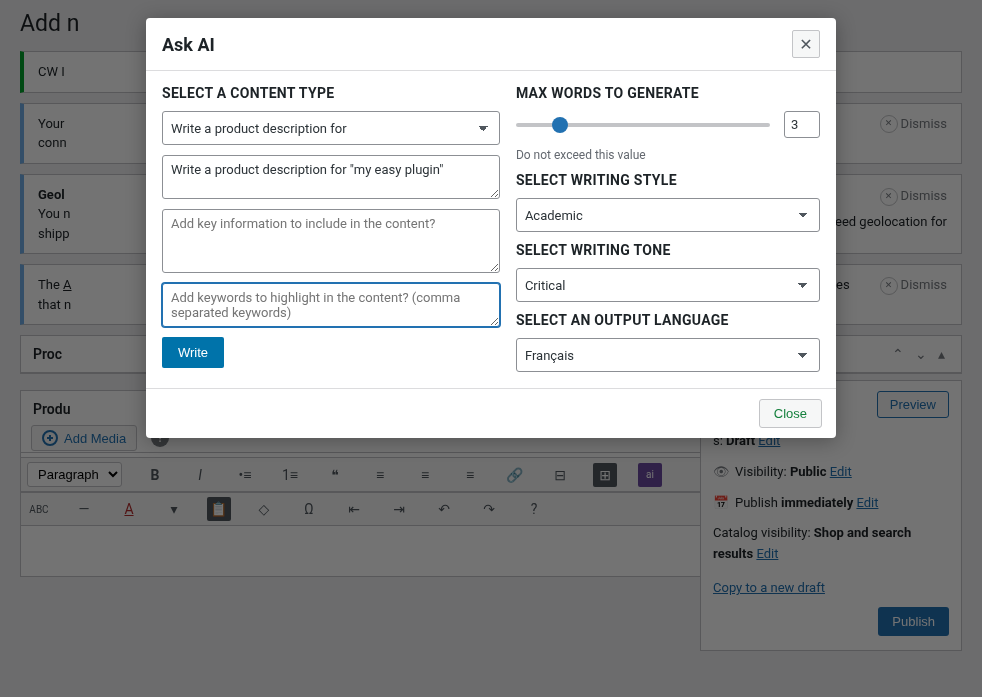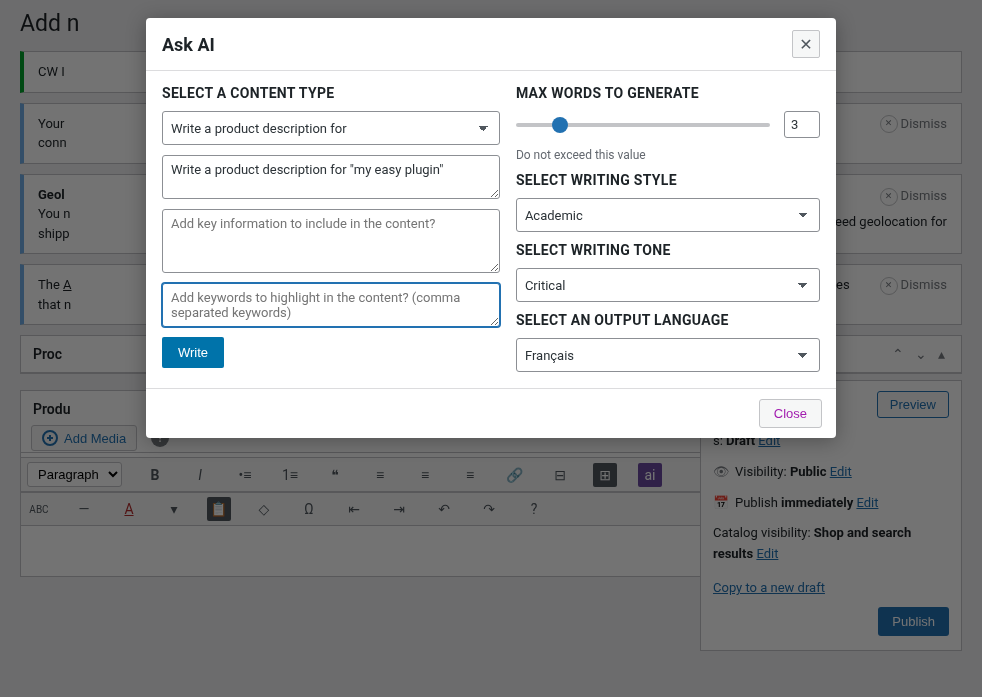--- a/index.html
+++ b/index.html
@@ -26,21 +26,21 @@
 .add-media .mi::before { width:6px; height:2px; top:5px; left:3px; }
 .add-media .mi::after { width:2px; height:6px; top:3px; left:5px; }
 .help-dot { width:18px; height:18px; border-radius:50%; background:#787c82; color:#fff; display:inline-flex; align-items:center; justify-content:center; font-size:12px; font-weight:600; }
 .tabs { display:flex; gap:0; border-bottom:1px solid #c3c4c7; padding-right:10px; justify-content:flex-end; margin-top:-34px; margin-bottom:4px;}
 .tabs .tab { border:1px solid #c3c4c7; border-bottom:none; padding:6px 14px; background:#f6f7f7; font-size:13px; cursor:pointer; margin-left:-1px;}
 .tabs .tab.active { background:#fff; border-bottom:1px solid #fff; position:relative; top:1px;}
 .toolbar { display:flex; gap:21px; padding:4px 6px; background:#f6f7f7; border-top:1px solid #c3c4c7; border-bottom:1px solid #c3c4c7; flex-wrap:wrap; align-items:center;}
 .toolbar select { border:1px solid #c3c4c7; background:#fff; padding:3px 6px; font-size:13px; border-radius:3px;}
 .tbtn { width:24px; height:24px; display:inline-flex; align-items:center; justify-content:center; color:#50575e; cursor:pointer; border-radius:2px; font-size:14px;}
 .tbtn.filled { background:#50575e; color:#fff; }
-.tbtn.ai { background:#6b4ba1; color:#fff; font-size:14px; font-weight:400;}
+.tbtn.ai { background:#6b4ba1; color:#fff; font-size:10px; font-weight:400;}
 .editor-body { min-height:50px; background:#fff; }
 
 .sidebar { position:absolute; right:20px; top:380px; width:262px; background:#fff; border:1px solid #c3c4c7; padding:10px 12px 14px 12px; font-size:13px; }
 .sidebar .row { padding:5px 0; line-height:1.6; }
 .sidebar .row a { color:#2271b1; text-decoration:underline; }
 .sidebar .ic { display:inline-block; width:16px; text-align:center; color:#787c82; margin-right:6px; }
 .sidebar .top-btns { display:flex; justify-content:space-between; margin-bottom:8px;}
 .sidebar .btn-outline { border:1px solid #2271b1; color:#2271b1; background:#f6f7f7; padding:5px 12px; border-radius:3px; font-size:13px; cursor:pointer;}
 .sidebar .copy-link { color:#2271b1; text-decoration:underline; font-size:13px; display:inline-block; margin-top:10px;}
 .sidebar .pub-row { text-align:right; margin-top:12px;}
@@ -61,21 +61,21 @@
 .ta.tall { min-height:64px; }
 .ta.focus { border-color:#2271b1; box-shadow:0 0 0 1px #2271b1; outline:none; }
 .hint { font-size:12px; color:#646970; }
 .slider-row { display:flex; align-items:center; gap:14px; }
 .slider { flex:1; appearance:none; height:4px; background:#c3c4c7; border-radius:2px; outline:none; }
 .slider::-webkit-slider-thumb { appearance:none; width:16px; height:16px; border-radius:50%; background:#2271b1; cursor:pointer; }
 .slider::-moz-range-thumb { width:16px; height:16px; border-radius:50%; background:#2271b1; border:none; cursor:pointer; }
 .num { width:36px; text-align:left; padding:5px 6px;}
 .write-btn { background:#0073aa; color:#fff; border:none; padding:8px 16px; font-size:13px; cursor:pointer; border-radius:2px; align-self:flex-start;}
 .modal-foot { border-top:1px solid #dcdcde; padding:10px 14px; display:flex; justify-content:flex-end; }
-.close-btn { border:1px solid #c3c4c7; background:#f6f7f7; color:#a21caf; padding:6px 14px; border-radius:3px; font-size:13px; cursor:pointer;}
+.close-btn { border:1px solid #c3c4c7; background:#f6f7f7; color:#15803d; padding:6px 14px; border-radius:3px; font-size:13px; cursor:pointer;}
 </style>
 </head>
 <body>
 
 <div class="page">
   <h1>Add n</h1>
 
   <div class="notice green">
     <span>CW I</span>
   </div>

